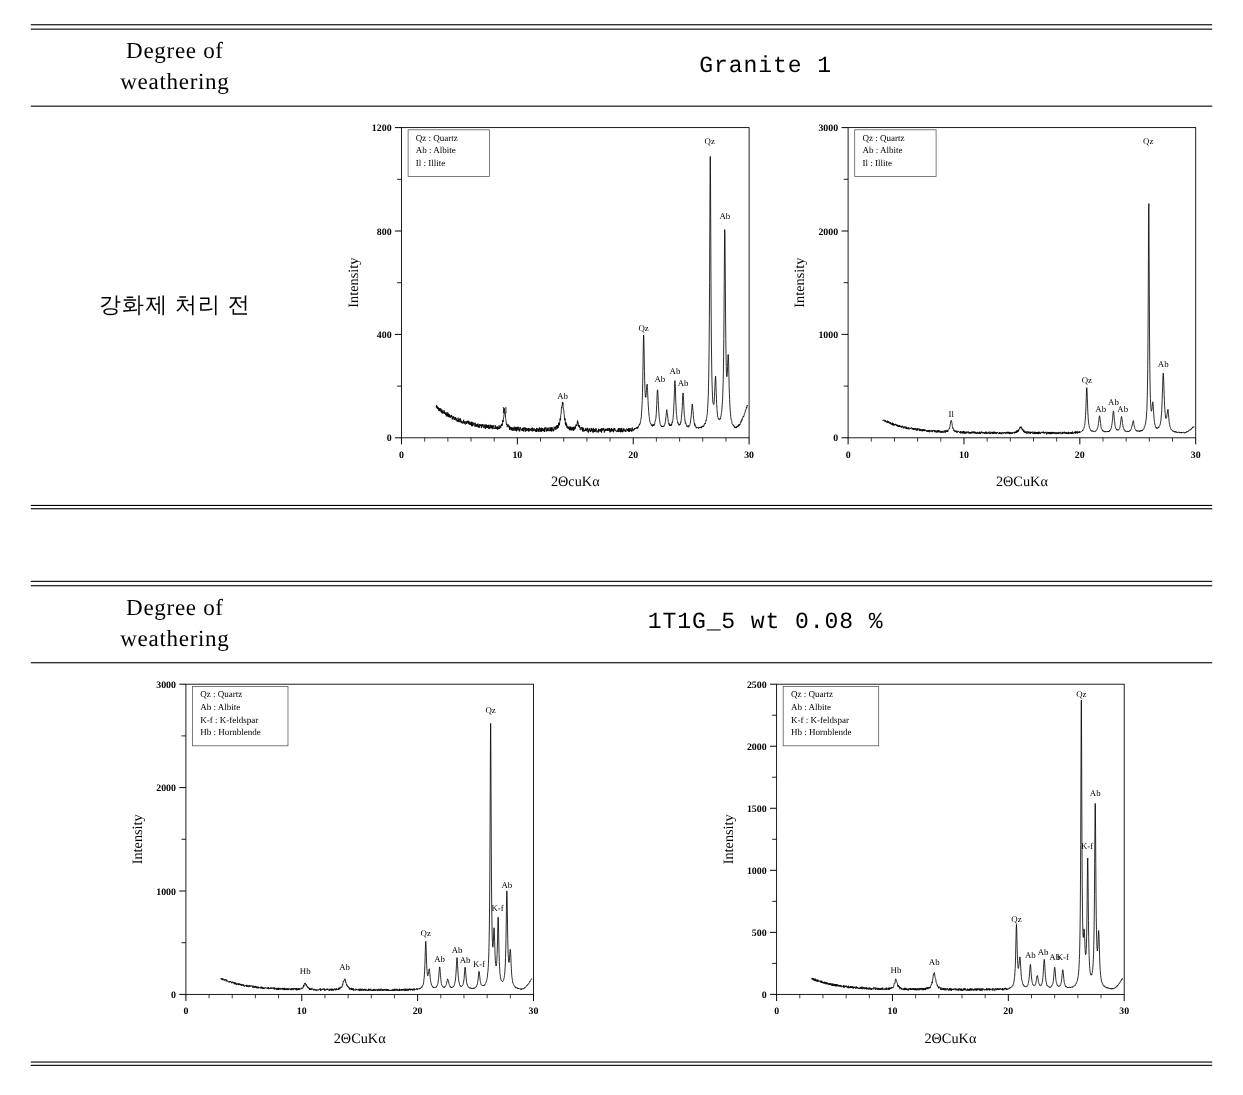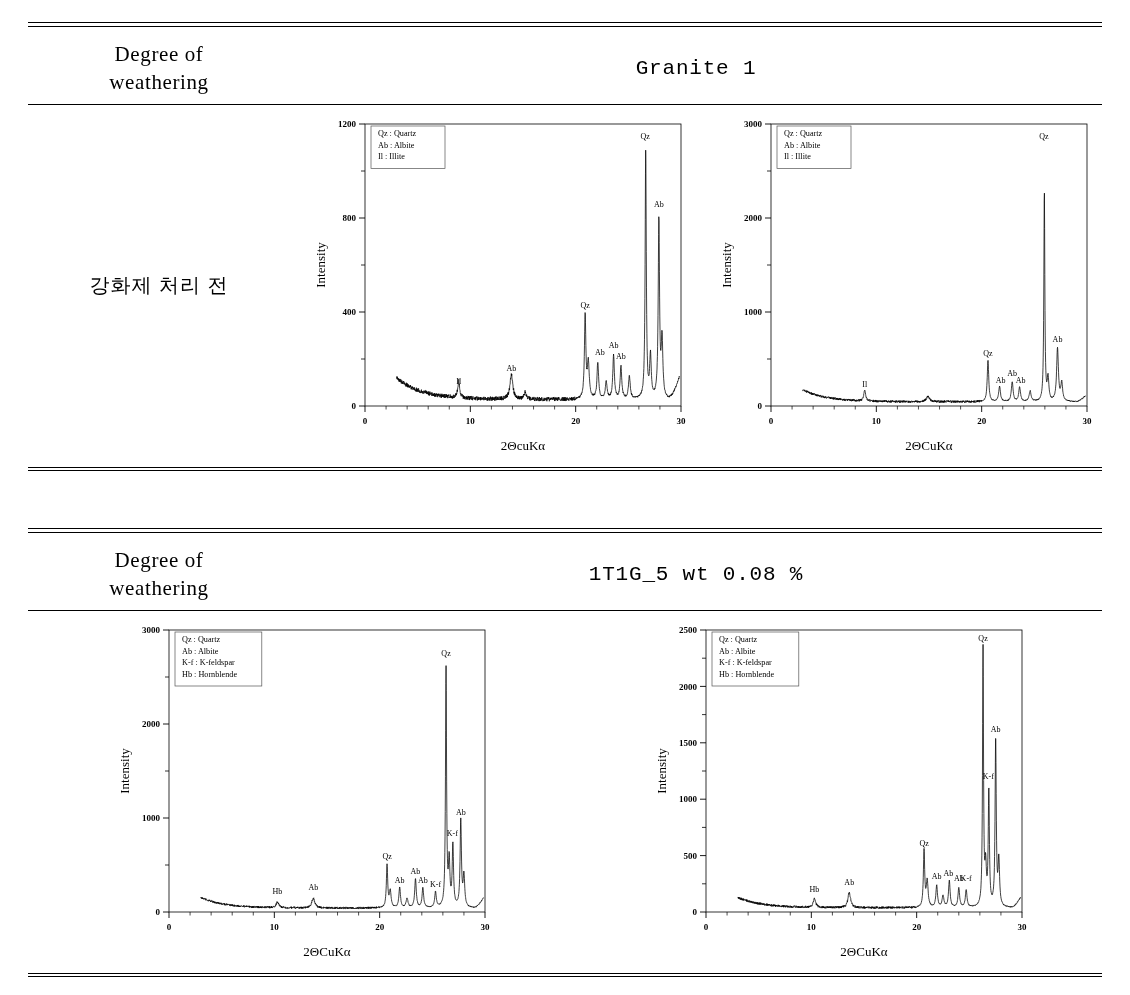--- a/index.html
+++ b/index.html
@@ -34,21 +34,20 @@
   .rule-single {
     border-top: 1.4px solid #000;
     height: 0;
     width: 100%;
   }
 
   .header-row {
     display: flex;
     align-items: center;
     height: 69px;
-    margin-top: 8px;
   }
   .col-degree {
     width: 262px;
     text-align: center;
     font-size: 21px;
     line-height: 1.32;
     letter-spacing: 0.6px;
   }
   .col-degree .l1, .col-degree .l2 { display: block; }
   .col-title {
@@ -62,21 +61,21 @@
 
   .body-row {
     display: flex;
     align-items: center;
     height: 362px;
   }
   .col-rowlabel {
     width: 262px;
     text-align: center;
     font-size: 20px;
-    font-family: Liberation Sans, sans-serif;
+    font-family: Liberation Serif, serif;
     letter-spacing: 1px;
   }
   .col-chart {
     flex: 1;
     display: flex;
     justify-content: center;
     align-items: flex-start;
   }
 
   .chart-wrap {

